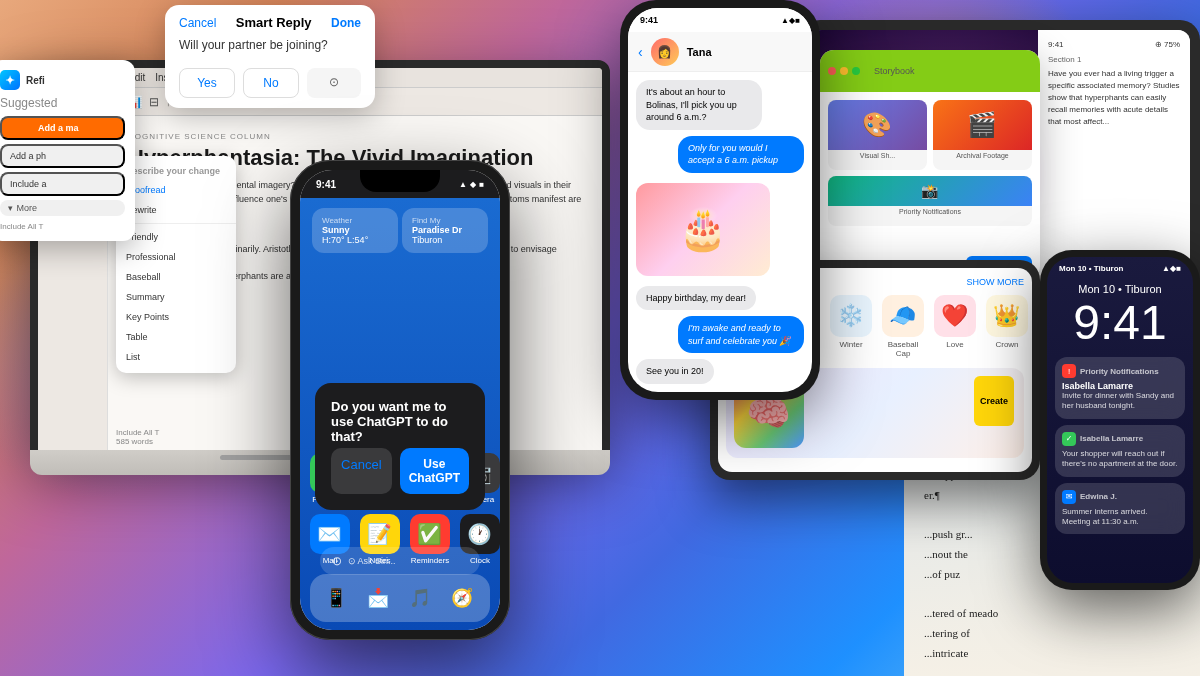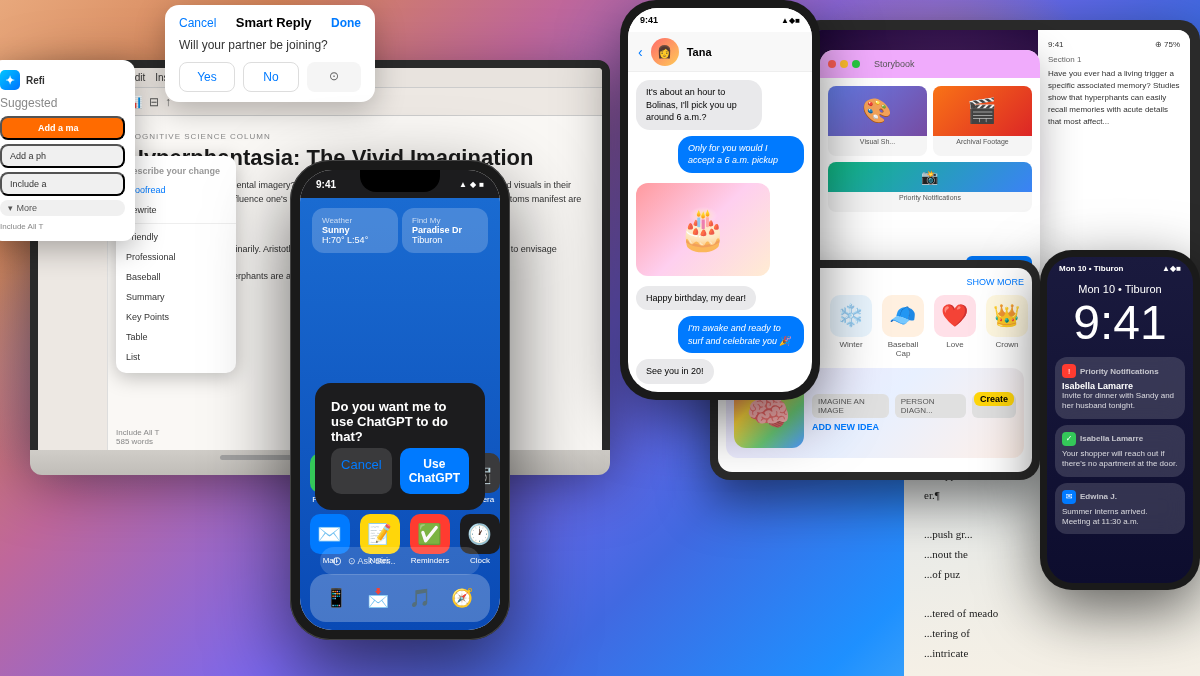--- a/index.html
+++ b/index.html
@@ -552,21 +552,21 @@
       display: flex;
       align-items: center;
       justify-content: space-between;
       margin-bottom: 8px;
     }
 
     .sr-cancel { font-size: 12px; color: #007aff; }
     .sr-title { font-size: 13px; font-weight: 600; }
     .sr-done { font-size: 12px; color: #007aff; font-weight: 600; }
 
-    .sr-question { font-size: 12px; color: #333; margin-bottom: 10px; }
+    .sr-question { font-size: 12px; color: #333; margin-bottom: 16px; }
 
     .sr-options {
       display: flex;
       gap: 8px;
     }
 
     .sr-btn {
       flex: 1;
       padding: 7px;
       border-radius: 8px;
@@ -836,25 +836,25 @@
       display: flex;
       align-items: center;
       justify-content: center;
       font-size: 36px;
     }
 
     .sugg-create-content { flex: 1; }
 
     .create-badge {
       position: absolute;
-      top: 24px;
+      top: 8px;
       right: 10px;
       background: #ffd60a;
       border-radius: 6px;
-      padding: 2px 6px;
+      padding: 20px 6px;
       font-size: 9px;
       font-weight: 600;
       color: #000;
     }
 
     
     .text-passage {
       position: absolute;
       right: 0;
       bottom: 0;
@@ -971,22 +971,22 @@
       width: 220px;
       height: 230px;
       background: white;
       border-radius: 14px;
       box-shadow: 0 10px 40px rgba(0,0,0,0.3);
       overflow: hidden;
       z-index: 10;
     }
 
     .sb-toolbar {
-      height: 28px;
-      background: #f0abfc;
+      height: 42px;
+      background: #84cc16;
       display: flex;
       align-items: center;
       padding: 12px 8px;
       gap: 6px;
     }
 
     .sb-content {
       padding: 8px;
       display: grid;
       grid-template-columns: 1fr 1fr;
@@ -1253,28 +1253,20 @@
             <span class="sugg-icon-label">Love</span>
           </div>
           <div class="sugg-icon-item">
             <div class="sugg-icon-img" style="background:#fff8e0">👑</div>
             <span class="sugg-icon-label">Crown</span>
           </div>
         </div>
 
         <div class="sugg-create-area" style="position:relative">
           <div class="brain-img">🧠</div>
-          <div class="sugg-create-content">
-            <div style="display:flex;gap:6px;margin-bottom:4px">
-              <div style="background:#e0e0e0;border-radius:6px;padding:3px 6px;font-size:8px;color:#555">IMAGINE AN IMAGE</div>
-              <div style="background:#e0e0e0;border-radius:6px;padding:3px 6px;font-size:8px;color:#555">PERSON DIAGN...</div>
-              <div style="background:#e0e0e0;border-radius:6px;padding:3px 6px;font-size:8px;color:#555">SKETCH</div>
-            </div>
-            <div style="font-size:9px;color:#007aff;font-weight:600">ADD NEW IDEA</div>
-          </div>
           <div class="create-badge">Create</div>
         </div>
       </div>
     </div>
   </div>
 
   <div class="iphone-lock">
     <div class="iphone-lock-frame">
       <div class="iphone-lock-screen">
         <div class="lock-statusbar">

